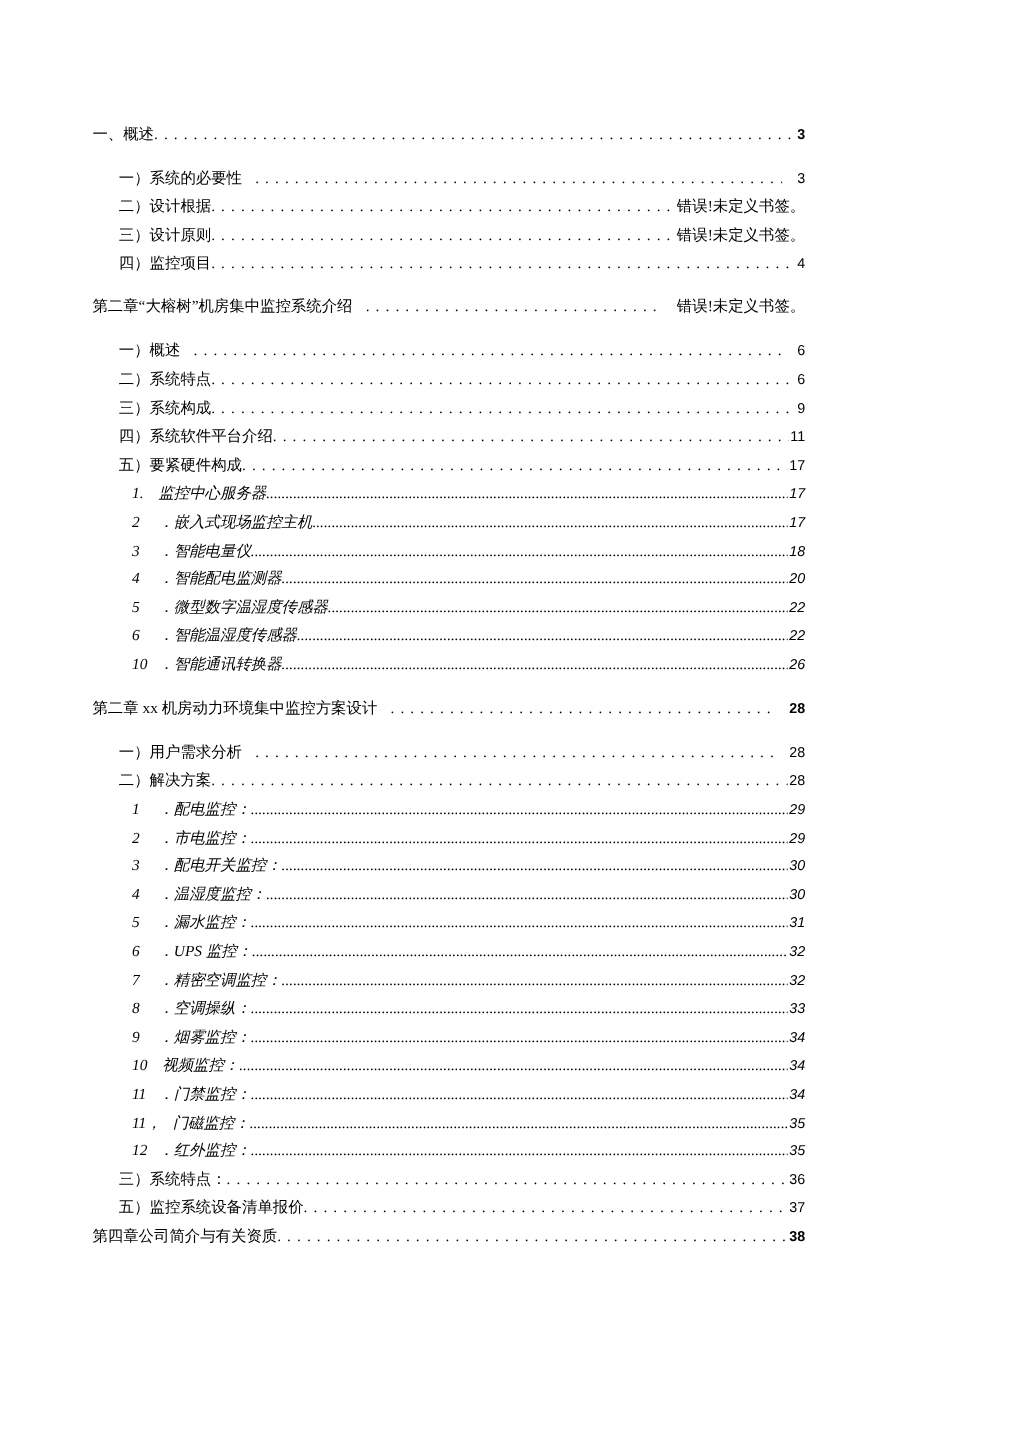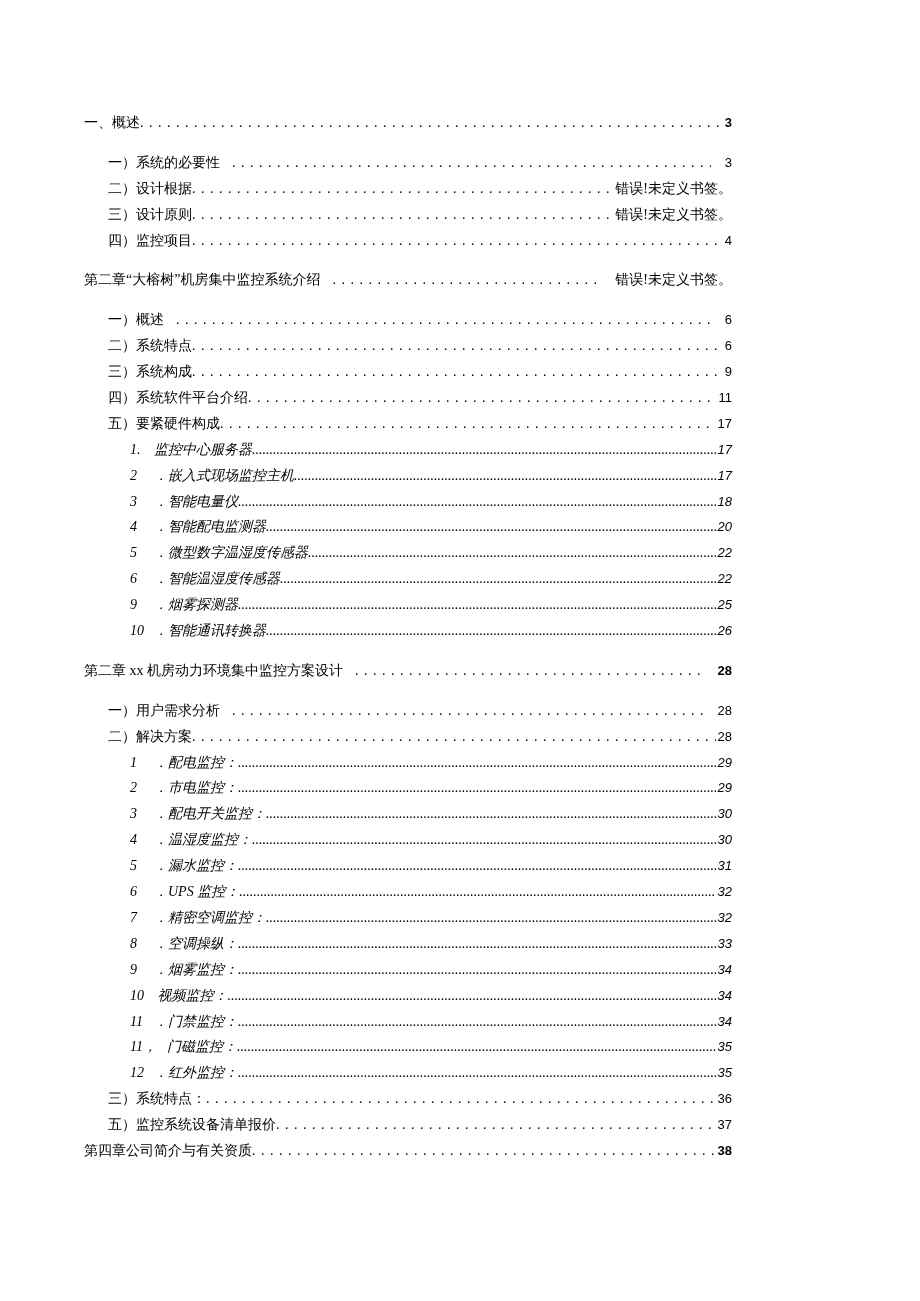--- a/index.html
+++ b/index.html
@@ -48,21 +48,21 @@
   .pg-err {
     flex: 0 0 auto;
     padding-left: 2px;
     font-family: Liberation Serif, serif;
     font-size: 14px;
   }
   .l0 { padding-left: 0px; }
   .l1 { padding-left: 24px; }
   .l2 { padding-left: 36px; }
   .italic { font-style: italic; }
-  .italic .label { font-family: "KaiTi","STKaiti","SimSun",serif; margin-left: 10px; }
+  .italic .label { font-family: "KaiTi","STKaiti","SimSun",serif; }
   .italic .pg { font-style: italic; }
   .num-it {
     font-style: italic;
     font-family: "Times New Roman", serif;
     margin-right: 10px;
     display: inline-block;
     min-width: 14px;
   }
   .sp-before { margin-top: 14px; gap: 12px; }
   .bold .pg { font-weight: bold; font-size: 13px; }
@@ -150,25 +150,20 @@
       <span class="label"><span class="num-it">5</span><span>．微型数字温湿度传感器</span></span>
       <span class="leader leader-narrow"></span>
       <span class="pg">22</span>
     </div>
     <div class="toc-line l2 italic">
       <span class="label"><span class="num-it">6</span><span>．智能温湿度传感器</span></span>
       <span class="leader leader-narrow"></span>
       <span class="pg">22</span>
     </div>
     <div class="toc-line l2 italic">
-      <span class="label"><span class="num-it">9</span><span>．烟雾探测器</span></span>
-      <span class="leader leader-narrow"></span>
-      <span class="pg">25</span>
-    </div>
-    <div class="toc-line l2 italic">
       <span class="label"><span class="num-it">10</span><span>．智能通讯转换器</span></span>
       <span class="leader leader-narrow"></span>
       <span class="pg">26</span>
     </div>
     <div class="toc-line l0 sp-before bold">
       <span class="label">第二章 xx 机房动力环境集中监控方案设计</span>
       <span class="leader"></span>
       <span class="pg">28</span>
     </div>
     <div class="toc-line l1 sp-before">

